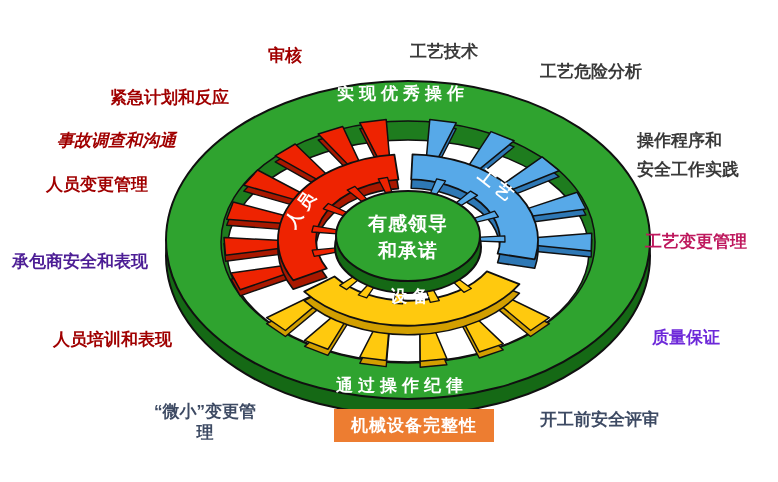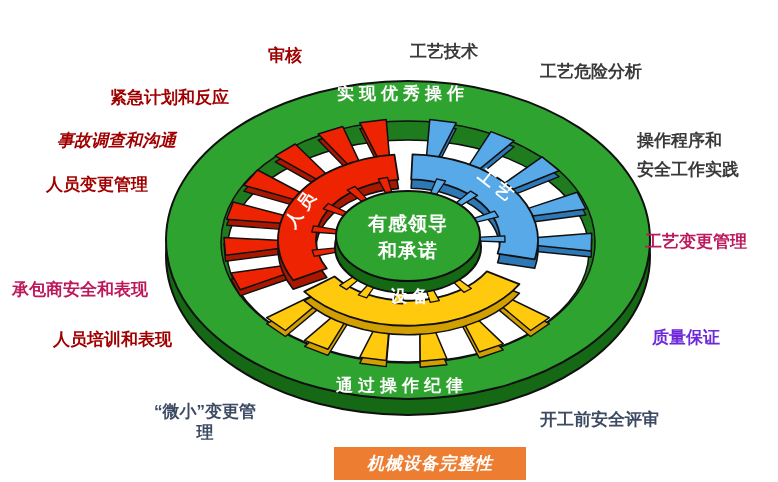--- a/index.html
+++ b/index.html
@@ -20,23 +20,23 @@
   #c-renyuan-biangeng{left:46px;top:174px;}
   #c-chengbaoshang{left:12px;top:251px;}
   #c-renyuan-peixun{left:53px;top:329px;}
   #c-weixiao{left:128px;top:401px;width:154px;text-align:center;}
   #c-gongyi-jishu{left:410px;top:41px;}
   #c-gongyi-weixian{left:540px;top:61px;}
   #c-caozuo{left:637px;top:127px;line-height:29px;}
   #c-gongyi-biangeng{left:645px;top:231px;}
   #c-zhiliang{left:652px;top:327px;}
   #c-kaigong{left:540px;top:409px;}
-  #banner{position:absolute;left:334px;top:447px;width:192px;height:33px;
+  #banner{position:absolute;left:334px;top:409px;width:160px;height:33px;
           display:flex;align-items:center;justify-content:center;
-          color:#fff;font-size:17px;font-weight:bold;letter-spacing:1px;font-style:italic;}
+          color:#fff;font-size:17px;font-weight:bold;letter-spacing:1px;}
 </style>
 </head>
 <body>
 
 <div class="stage">
 
   <svg id="wheel" width="778" height="482" viewBox="0 0 778 482">
 
     <ellipse cx="408" cy="256" rx="242" ry="159" stroke="#101010" stroke-width="2" fill="#156915"></ellipse>
     <ellipse cx="408" cy="240" rx="242" ry="159" stroke="#101010" stroke-width="2" fill="#2FA32F"></ellipse>
@@ -111,21 +111,21 @@
     <text x="408" y="257" class="centertext">和承诺</text>
     <text transform="translate(306,211) rotate(-55)" class="sectext">人员</text>
     <text transform="translate(494,191) rotate(38)" class="sectext">工艺</text>
     <text x="412" y="302" class="sectext">设备</text>
   </svg>
 
   <div class="callout c-red" id="c-shenhe" style="color: rgb(160, 0, 0);">审核</div>
   <div class="callout c-red" id="c-jinji" style="color: rgb(160, 0, 0);">紧急计划和反应</div>
   <div class="callout c-red" id="c-shigu" style="color: rgb(160, 0, 0); font-style: italic;">事故调查和沟通</div>
   <div class="callout c-red" id="c-renyuan-biangeng" style="color: rgb(160, 0, 0);">人员变更管理</div>
-  <div class="callout c-red" id="c-chengbaoshang" style="color: #be185d; margin-top: 28px;">承包商安全和表现</div>
+  <div class="callout c-red" id="c-chengbaoshang" style="color: #4c1d95;">承包商安全和表现</div>
   <div class="callout c-red" id="c-renyuan-peixun" style="color: rgb(160, 0, 0);">人员培训和表现</div>
   <div class="callout c-slate two" id="c-weixiao" style="color: rgb(61, 74, 99);">
     <div>“微小”变更管</div>
     <div>理</div>
   </div>
   <div class="callout c-dark" id="c-gongyi-jishu" style="color: rgb(58, 58, 58);">工艺技术</div>
   <div class="callout c-dark" id="c-gongyi-weixian" style="color: rgb(58, 58, 58);">工艺危险分析</div>
   <div class="callout c-dark two" id="c-caozuo" style="color: rgb(58, 58, 58); font-family: Liberation Mono, monospace;">
     <div>操作程序和</div>
     <div>安全工作实践</div>

